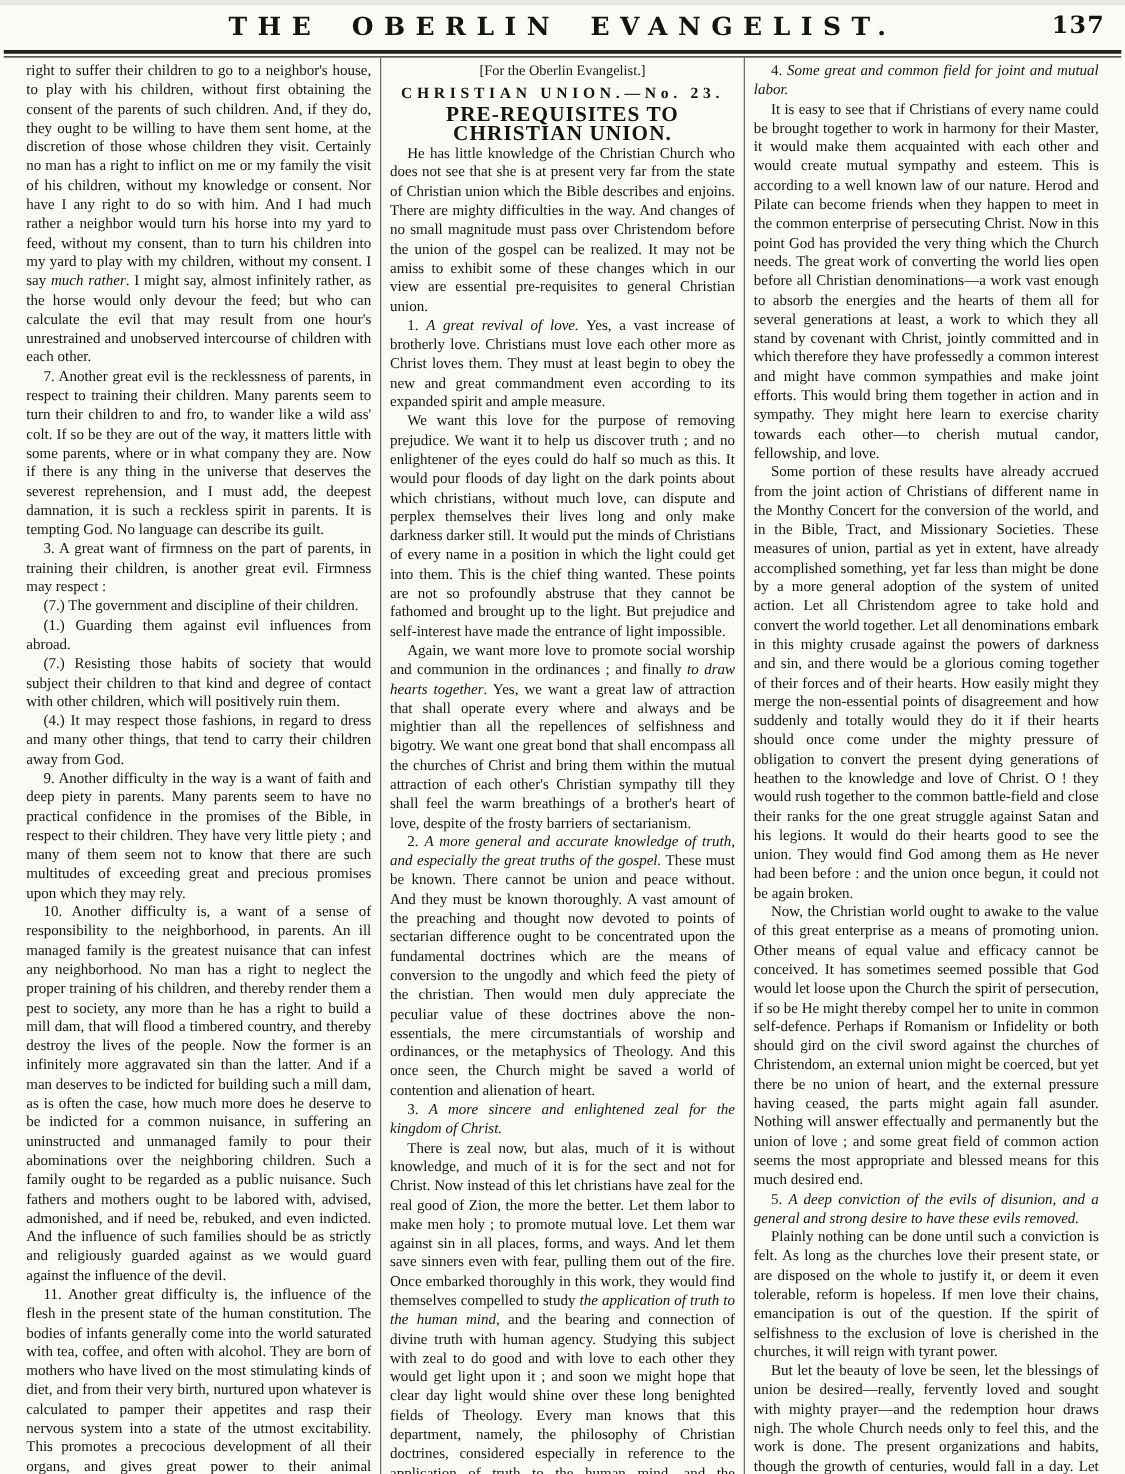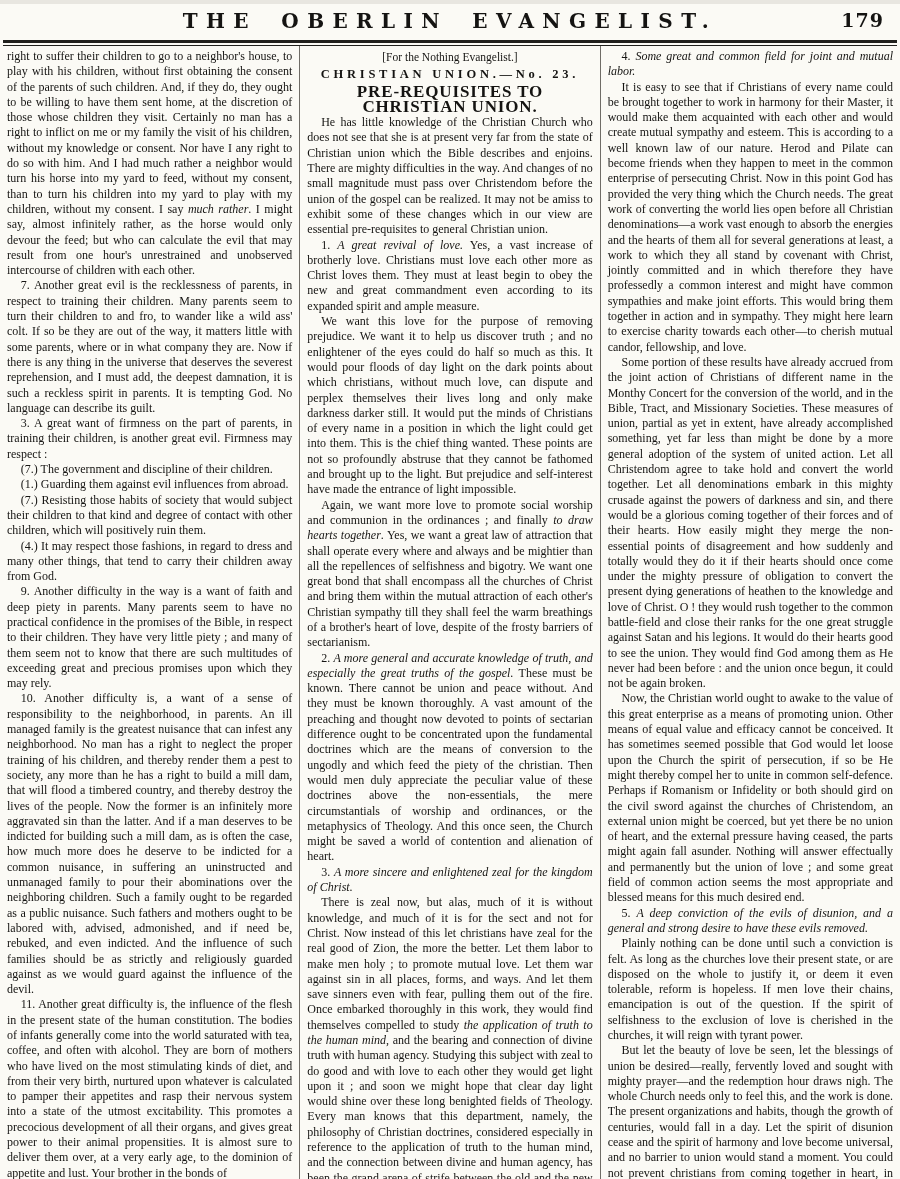--- a/index.html
+++ b/index.html
@@ -14,61 +14,61 @@
     font-family:"DejaVu Serif","Liberation Serif",serif;
     font-weight:bold;font-size:20px;letter-spacing:0.42em;word-spacing:0.45em;
     white-space:nowrap;
   }
   .masthead .pageno{
     position:absolute;right:16px;top:5px;
     font-family:"DejaVu Serif",serif;font-weight:bold;font-size:19px;letter-spacing:1px;
   }
   .double-rule{margin:0 3px;height:2px;border-top:3px solid #21201d;border-bottom:1px solid #21201d;}
   
-  .columns{display:flex;align-items:stretch;padding:0 0;height:1134px;justify-content:space-between;}
+  .columns{display:flex;align-items:stretch;padding:0 14px;height:1134px;justify-content:space-between;}
   .column{flex:1 1 0;min-width:0;padding:3px 7px 0 7px;box-sizing:border-box;}
   .column + .column{border-left:1px solid #6f6c66;}
   
   .blk{margin:0;font-size:12px;line-height:15.3px;text-align:justify;text-indent:1.15em;}
   .blk.opening{text-indent:0;}
   .blk.center-note{text-align:center;text-indent:0;font-size:11.5px;margin-top:1px;}
   .blk.center-title{text-align:center;text-indent:0;font-weight:bold;font-size:12.5px;letter-spacing:0.3em;margin:2px 0 1px;}
   .blk.center-subtitle{text-align:center;text-indent:0;font-weight:bold;font-size:17px;letter-spacing:0.05em;margin-bottom:1px;}
   .blk.signoff{display:flex;justify-content:space-between;text-indent:0;padding:0 0.8em 0 0;}
   .blk.signoff .author{font-family:"DejaVu Serif",serif;font-weight:bold;font-size:13px;letter-spacing:0.2em;}
   .blk i{font-style:italic;}
 </style>
 </head>
 <body>
 
 <div class="sheet">
   <div class="masthead">
     <span class="title">THE OBERLIN EVANGELIST.</span>
-    <span class="pageno">179</span>
+    <span class="pageno">137</span>
   </div>
   <div class="double-rule"></div>
   <div class="columns">
     <div class="column">
         <p class="blk opening">right to suffer their children to go to a neighbor's house, to play with his children, without first obtaining the consent of the parents of such children. And, if they do, they ought to be willing to have them sent home, at the discretion of those whose children they visit. Certainly no man has a right to inflict on me or my family the visit of his children, without my knowledge or consent. Nor have I any right to do so with him. And I had much rather a neighbor would turn his horse into my yard to feed, without my consent, than to turn his children into my yard to play with my children, without my consent. I say <i>much rather</i>. I might say, almost infinitely rather, as the horse would only devour the feed; but who can calculate the evil that may result from one hour's unrestrained and unobserved intercourse of children with each other.</p>
         <p class="blk body">7. Another great evil is the recklessness of parents, in respect to training their children. Many parents seem to turn their children to and fro, to wander like a wild ass' colt. If so be they are out of the way, it matters little with some parents, where or in what company they are. Now if there is any thing in the universe that deserves the severest reprehension, and I must add, the deepest damnation, it is such a reckless spirit in parents. It is tempting God. No language can describe its guilt.</p>
         <p class="blk body">3. A great want of firmness on the part of parents, in training their children, is another great evil. Firmness may respect :</p>
         <p class="blk body">(7.) The government and discipline of their children.</p>
         <p class="blk body">(1.) Guarding them against evil influences from abroad.</p>
         <p class="blk body">(7.) Resisting those habits of society that would subject their children to that kind and degree of contact with other children, which will positively ruin them.</p>
         <p class="blk body">(4.) It may respect those fashions, in regard to dress and many other things, that tend to carry their children away from God.</p>
         <p class="blk body">9. Another difficulty in the way is a want of faith and deep piety in parents. Many parents seem to have no practical confidence in the promises of the Bible, in respect to their children. They have very little piety ; and many of them seem not to know that there are such multitudes of exceeding great and precious promises upon which they may rely.</p>
         <p class="blk body">10. Another difficulty is, a want of a sense of responsibility to the neighborhood, in parents. An ill managed family is the greatest nuisance that can infest any neighborhood. No man has a right to neglect the proper training of his children, and thereby render them a pest to society, any more than he has a right to build a mill dam, that will flood a timbered country, and thereby destroy the lives of the people. Now the former is an infinitely more aggravated sin than the latter. And if a man deserves to be indicted for building such a mill dam, as is often the case, how much more does he deserve to be indicted for a common nuisance, in suffering an uninstructed and unmanaged family to pour their abominations over the neighboring children. Such a family ought to be regarded as a public nuisance. Such fathers and mothers ought to be labored with, advised, admonished, and if need be, rebuked, and even indicted. And the influence of such families should be as strictly and religiously guarded against as we would guard against the influence of the devil.</p>
         <p class="blk body">11. Another great difficulty is, the influence of the flesh in the present state of the human constitution. The bodies of infants generally come into the world saturated with tea, coffee, and often with alcohol. They are born of mothers who have lived on the most stimulating kinds of diet, and from their very birth, nurtured upon whatever is calculated to pamper their appetites and rasp their nervous system into a state of the utmost excitability. This promotes a precocious development of all their organs, and gives great power to their animal propensities. It is almost sure to deliver them over, at a very early age, to the dominion of appetite and lust. Your brother in the bonds of</p>
         <div class="blk signoff">
           <span>the gospel,</span>
           <span class="author">C. G. FINNEY.</span>
         </div>
       </div>
     <div class="column">
-        <p class="blk center-note">[For the Nothing Evangelist.]</p>
+        <p class="blk center-note">[For the Oberlin Evangelist.]</p>
         <p class="blk center-title">CHRISTIAN UNION.—No. 23.</p>
         <p class="blk center-subtitle">PRE-REQUISITES TO CHRISTIAN UNION.</p>
         <p class="blk body">He has little knowledge of the Christian Church who does not see that she is at present very far from the state of Christian union which the Bible describes and enjoins. There are mighty difficulties in the way. And changes of no small magnitude must pass over Christendom before the union of the gospel can be realized. It may not be amiss to exhibit some of these changes which in our view are essential pre-requisites to general Christian union.</p>
         <p class="blk body">1. <i>A great revival of love.</i> Yes, a vast increase of brotherly love. Christians must love each other more as Christ loves them. They must at least begin to obey the new and great commandment even according to its expanded spirit and ample measure.</p>
         <p class="blk body">We want this love for the purpose of removing prejudice. We want it to help us discover truth ; and no enlightener of the eyes could do half so much as this. It would pour floods of day light on the dark points about which christians, without much love, can dispute and perplex themselves their lives long and only make darkness darker still. It would put the minds of Christians of every name in a position in which the light could get into them. This is the chief thing wanted. These points are not so profoundly abstruse that they cannot be fathomed and brought up to the light. But prejudice and self-interest have made the entrance of light impossible.</p>
         <p class="blk body">Again, we want more love to promote social worship and communion in the ordinances ; and finally <i>to draw hearts together</i>. Yes, we want a great law of attraction that shall operate every where and always and be mightier than all the repellences of selfishness and bigotry. We want one great bond that shall encompass all the churches of Christ and bring them within the mutual attraction of each other's Christian sympathy till they shall feel the warm breathings of a brother's heart of love, despite of the frosty barriers of sectarianism.</p>
         <p class="blk body">2. <i>A more general and accurate knowledge of truth, and especially the great truths of the gospel.</i> These must be known. There cannot be union and peace without. And they must be known thoroughly. A vast amount of the preaching and thought now devoted to points of sectarian difference ought to be concentrated upon the fundamental doctrines which are the means of conversion to the ungodly and which feed the piety of the christian. Then would men duly appreciate the peculiar value of these doctrines above the non-essentials, the mere circumstantials of worship and ordinances, or the metaphysics of Theology. And this once seen, the Church might be saved a world of contention and alienation of heart.</p>
         <p class="blk body">3. <i>A more sincere and enlightened zeal for the kingdom of Christ.</i></p>
         <p class="blk body">There is zeal now, but alas, much of it is without knowledge, and much of it is for the sect and not for Christ. Now instead of this let christians have zeal for the real good of Zion, the more the better. Let them labor to make men holy ; to promote mutual love. Let them war against sin in all places, forms, and ways. And let them save sinners even with fear, pulling them out of the fire. Once embarked thoroughly in this work, they would find themselves compelled to study <i>the application of truth to the human mind</i>, and the bearing and connection of divine truth with human agency. Studying this subject with zeal to do good and with love to each other they would get light upon it ; and soon we might hope that clear day light would shine over these long benighted fields of Theology. Every man knows that this department, namely, the philosophy of Christian doctrines, considered especially in reference to the application of truth to the human mind, and the connection between divine and human agency, has been the grand arena of strife between the old and the new party in nearly all the churches in Christendom. Love, and zeal, and light enough would close the strife and annihilate the ground of controversy, or at least would submerge it in an ocean of mutual toleration.</p>
       </div>

